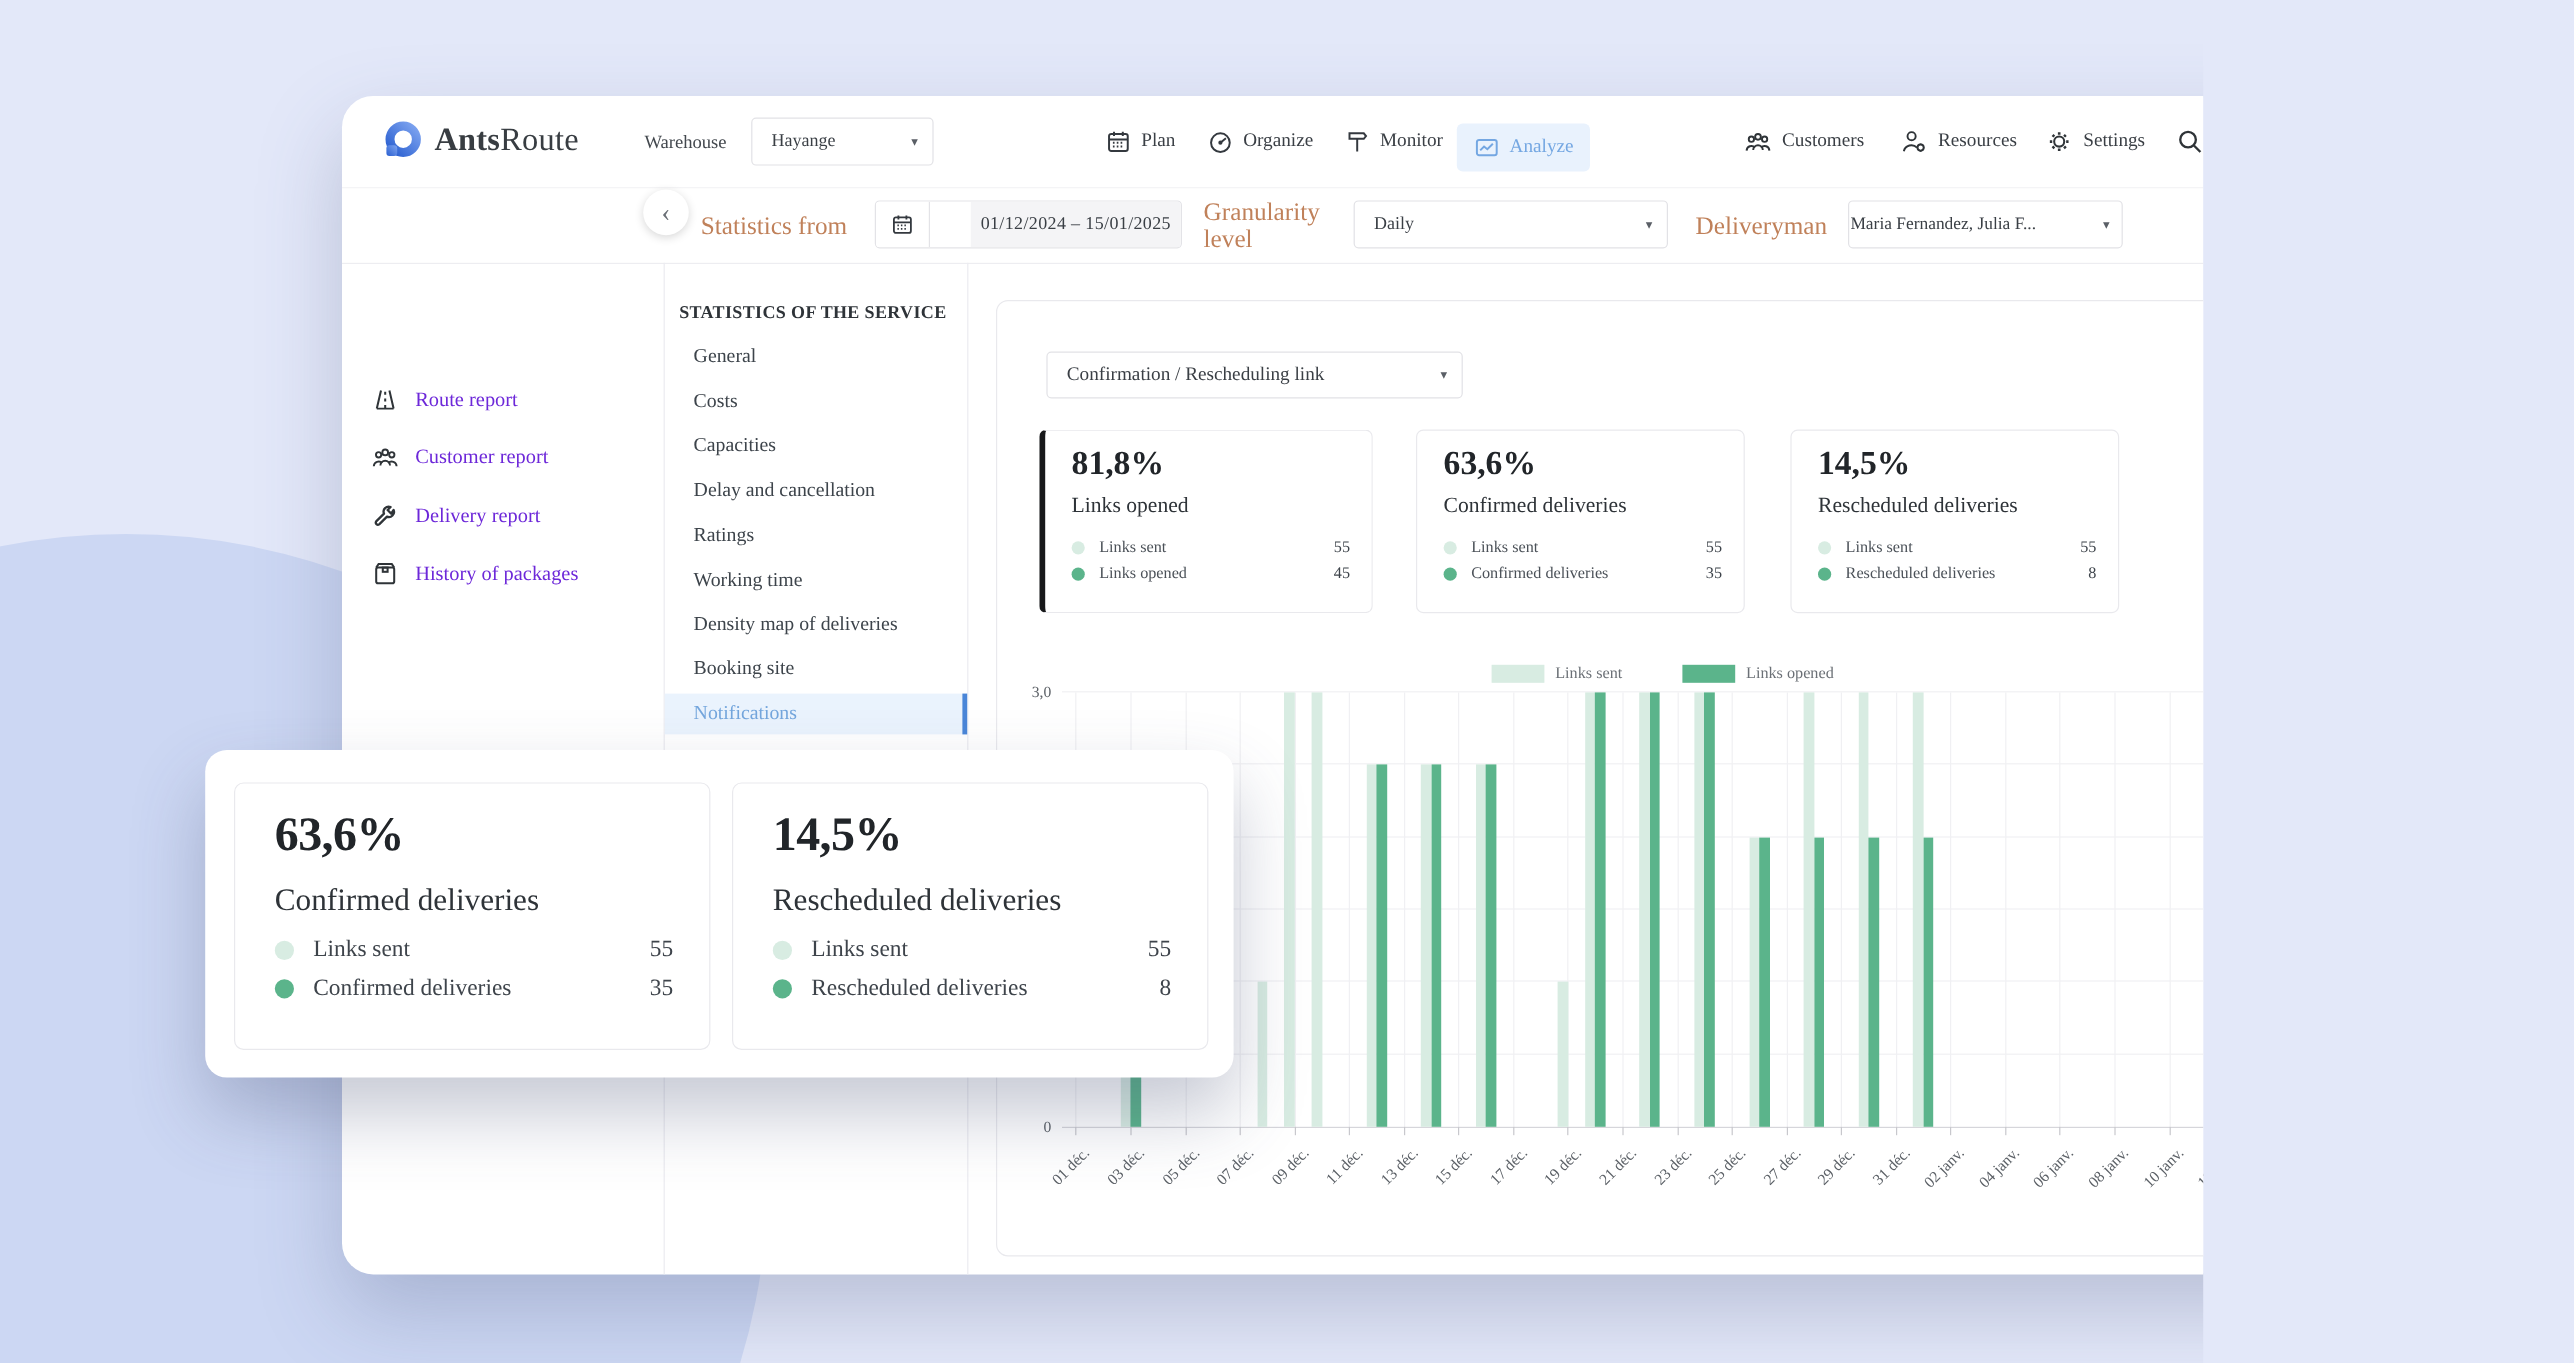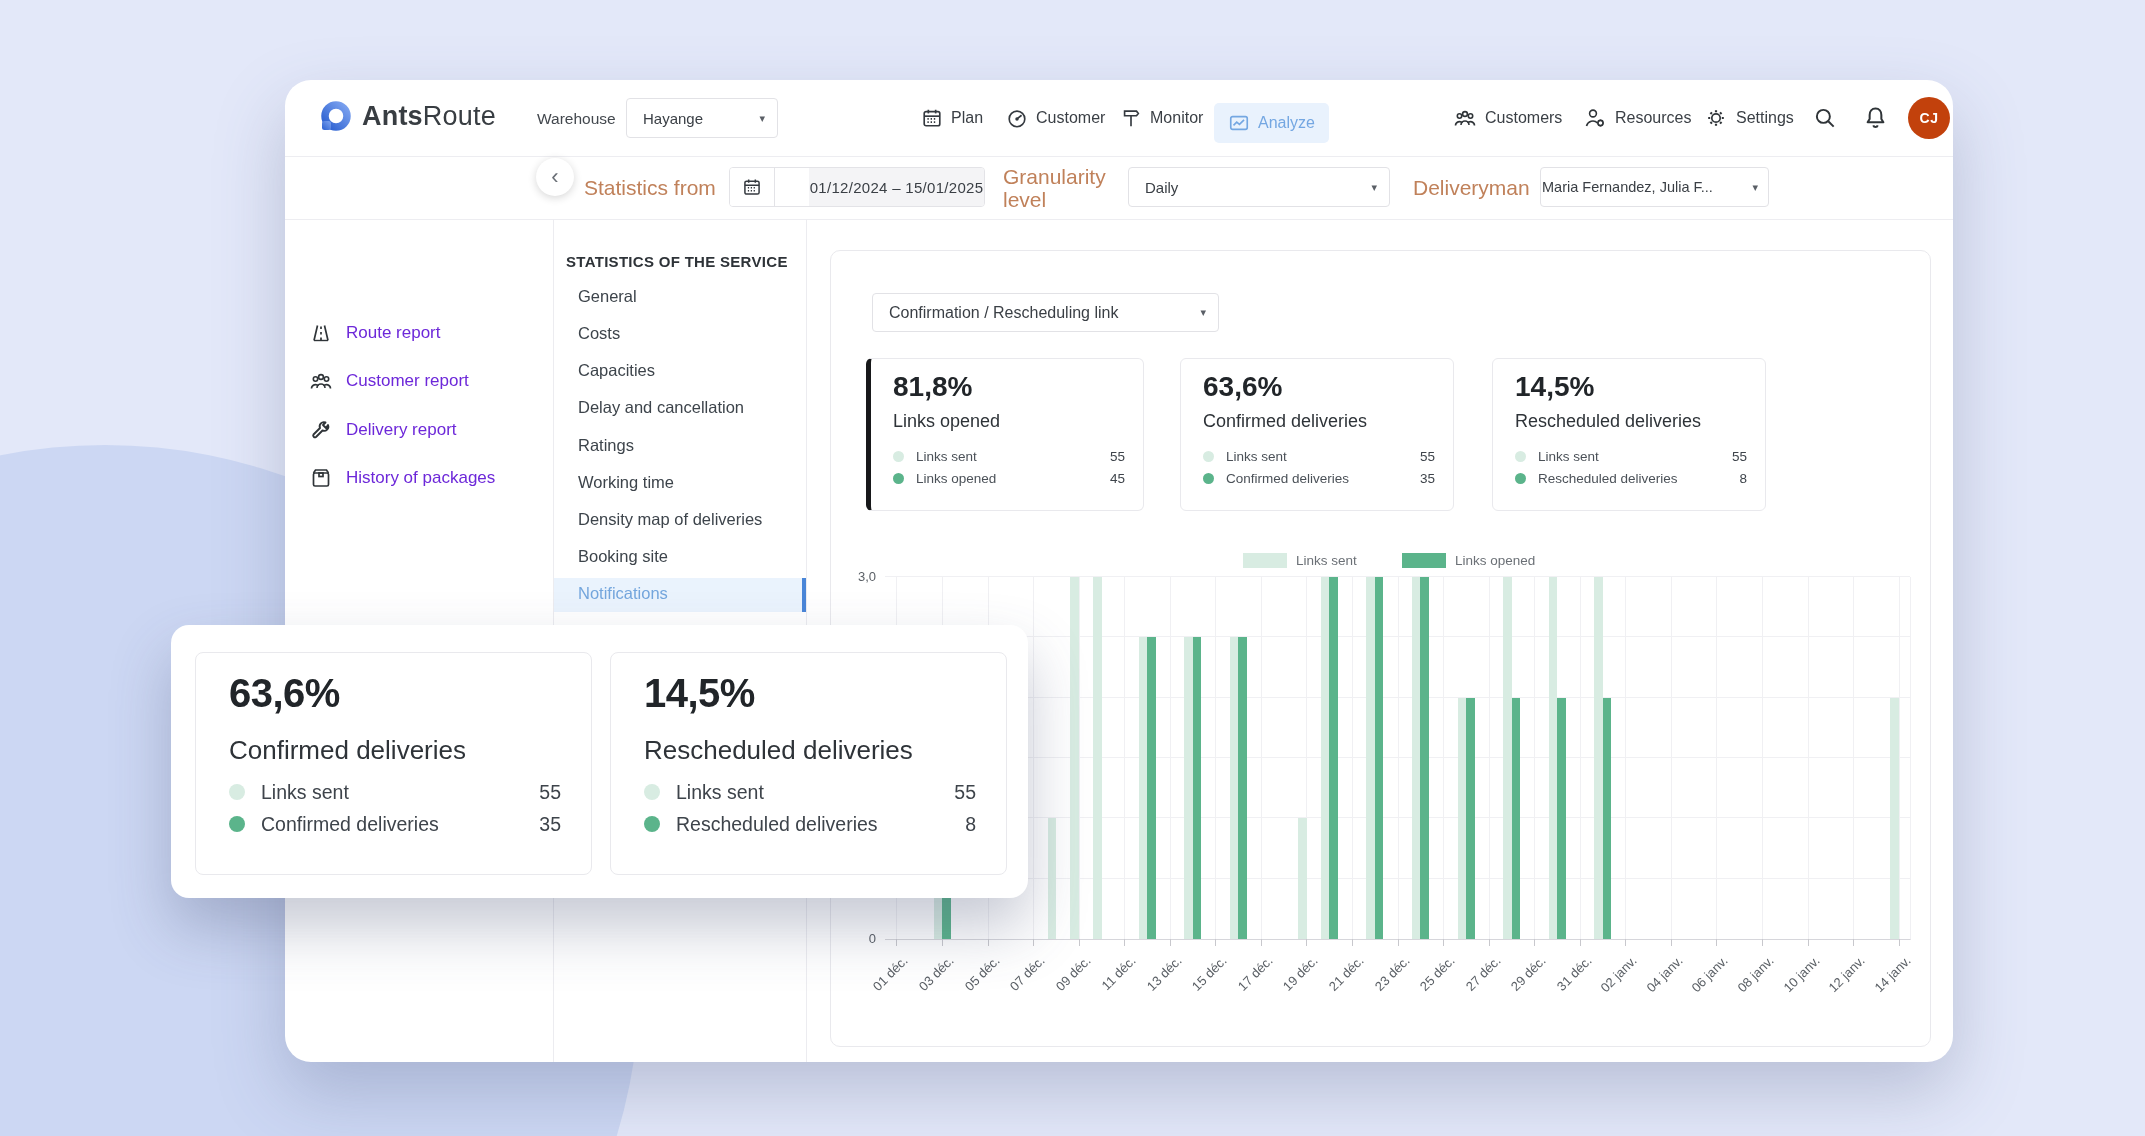--- a/index.html
+++ b/index.html
@@ -1,17 +1,17 @@
 <!DOCTYPE html>
 <html><head>
 <meta charset="utf-8">
 <style>
   html,body{margin:0;padding:0;background:#e3e8f9;}
-  .screen{position:relative;width:2145px;height:1136px;background:#e3e8f9;overflow:hidden;
-          font-family:Liberation Sans, sans-serif;color:#3a3f45;}
+  .screen{position:relative;width:1836px;height:1136px;background:#e3e8f9;overflow:hidden;
+          font-family:Liberation Serif, serif;color:#3a3f45;}
   .abs{position:absolute;}
   
   .blob{position:absolute;left:-430px;top:445px;width:1070px;height:1070px;border-radius:50%;background:#ccd7f3;}
   
   .window{position:absolute;left:285px;top:80px;width:1668px;height:982px;background:#fff;border-radius:26px;
           box-shadow:0 30px 70px rgba(76,87,125,.28);}
   .navbar{position:absolute;left:285px;top:80px;width:1668px;height:76px;border-bottom:1px solid #ededf1;border-radius:26px 26px 0 0;}
   .filterbar{position:absolute;left:285px;top:156px;width:1668px;height:63px;border-bottom:1px solid #ededf1;}
   .vline{position:absolute;top:219px;width:1px;height:843px;background:#ececf0;}
   .brand{font-size:27px;letter-spacing:.2px;color:#383d42;}
@@ -113,21 +113,21 @@
         <line x1="7" y1="16.5" x2="17" y2="16.5" stroke-dasharray="1.5 2"></line>
     </svg>
     <span class="navlbl">Plan</span>
   </div>
   <div class="abs tab" style="left:1006px;top:107px;height:22px;">
     <svg width="22" height="22" viewBox="0 0 24 24" fill="none" stroke="#34393f" stroke-width="1.8">
       <circle cx="12" cy="13" r="8.5"></circle>
         <line x1="12" y1="13" x2="17" y2="9"></line>
         <circle cx="12" cy="13" r="1" fill="#34393f"></circle>
     </svg>
-    <span class="navlbl">Customer</span>
+    <span class="navlbl">Organize</span>
   </div>
   <div class="abs tab" style="left:1120px;top:107px;height:22px;">
     <svg width="22" height="22" viewBox="0 0 24 24" fill="none" stroke="#34393f" stroke-width="1.8">
       <line x1="12" y1="9" x2="12" y2="21"></line>
         <path d="M5 4.5 h13 l2 2.5 -2 2.5 h-13 z"></path>
     </svg>
     <span class="navlbl">Monitor</span>
   </div>
   <div class="abs tab chip" style="left:1214px;top:103px;">
     <svg width="22" height="22" viewBox="0 0 24 24" fill="none" stroke="#74a7e2" stroke-width="1.8">

